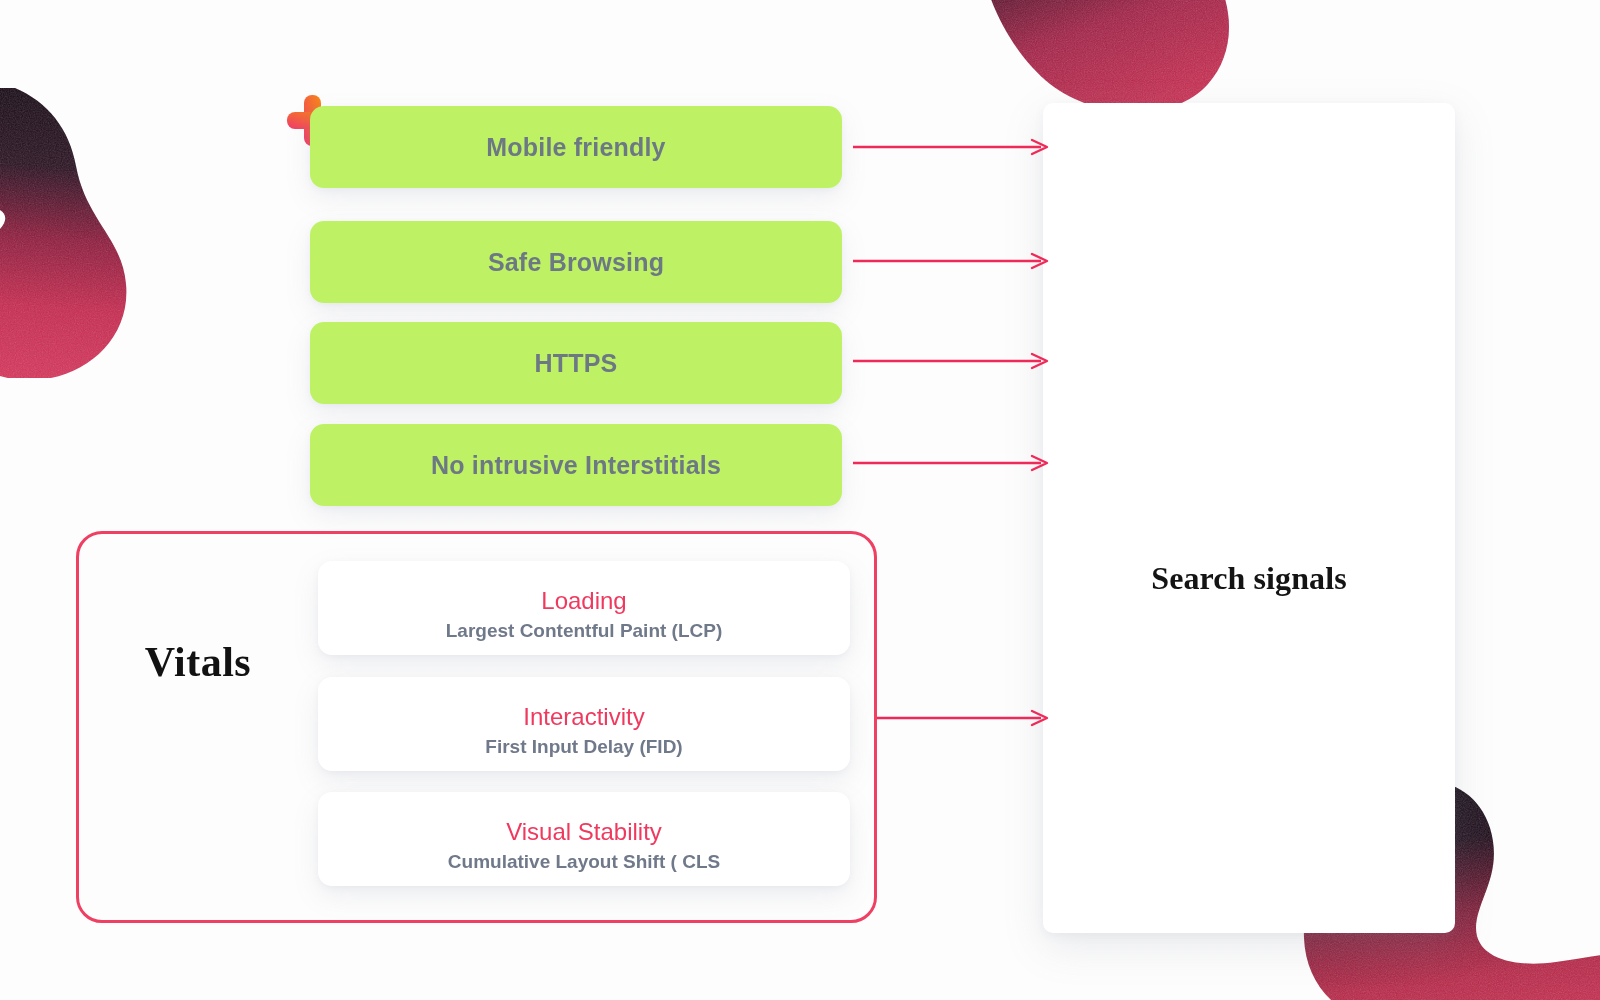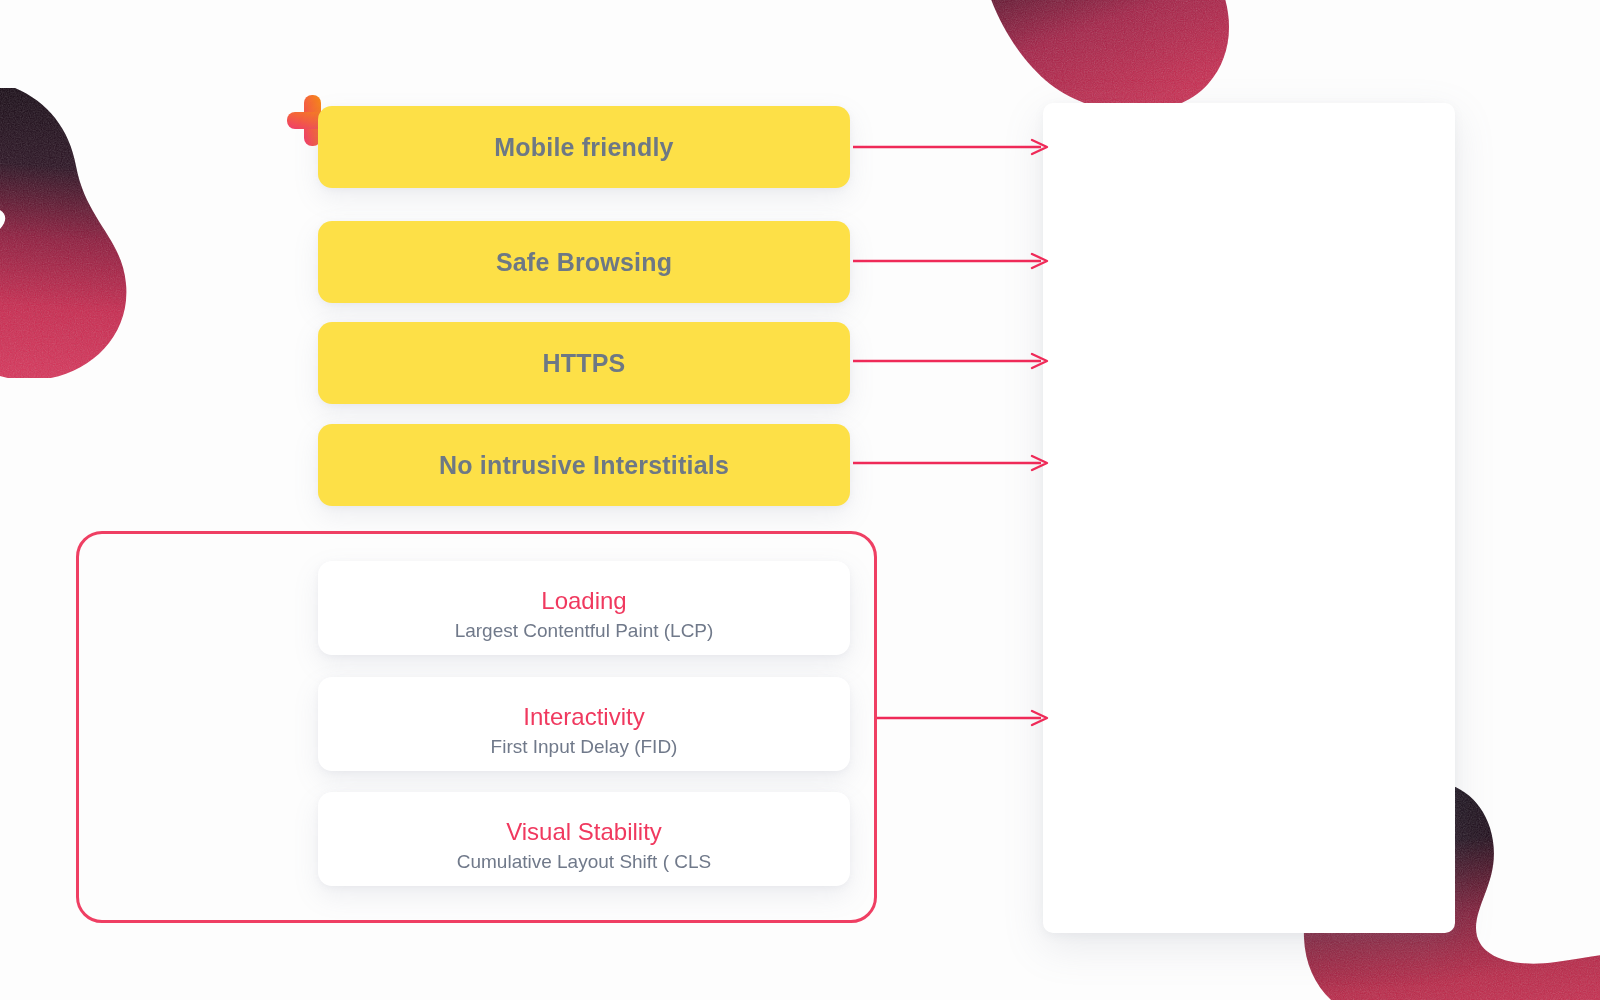--- a/index.html
+++ b/index.html
@@ -16,22 +16,22 @@
   
   #blob-left{ left:-74px; top:88px; width:210px; height:290px; }
   
   #blob-topright{ left:980px; top:-74px; width:270px; height:190px; }
   
   #blob-bottomright{ left:1300px; top:772px; width:320px; height:250px; }
 
   
   .signal-card{
     position:absolute;
-    left:318px; width:532px;
-    background:#fde047;
+    left:310px; width:532px;
+    background:#bef264;
     border-radius:14px;
     box-shadow:0 10px 26px rgba(135,140,160,.13), 0 2px 6px rgba(135,140,160,.08);
     display:flex; flex-direction:column;
     align-items:center; justify-content:center;
   }
   .signal-card .label{
     font-size:25px; font-weight:600; color:#6d7885; letter-spacing:.2px;
   }
   #card-mobile { top:106px; height:82px; }
   #card-safe   { top:221px; height:82px; }
@@ -57,21 +57,21 @@
 
   .vital-card{
     position:absolute;
     left:318px; width:532px; height:94px;
     background:#fff; border-radius:14px;
     box-shadow:0 10px 26px rgba(135,140,160,.13), 0 2px 6px rgba(135,140,160,.08);
     display:flex; flex-direction:column;
     align-items:center; justify-content:center; gap:5px;
   }
   .vital-card .vtitle{ font-size:24px; font-weight:400; color:#f0395f;margin-top:12px; }
-  .vital-card .vsub{ font-size:19px; font-weight:400; color:#70798a; }
+  .vital-card .vsub{ font-size:19px; font-weight:700; color:#70798a; }
   #vital-loading  { top:561px; }
   #vital-interact { top:677px; }
   #vital-visual   { top:792px; }
 
   
   #result-card{
     position:absolute; left:1043px; top:103px;
     width:412px; height:830px;
     background:#fff; border-radius:10px;
     box-shadow:0 14px 40px rgba(130,135,155,.16), 0 3px 10px rgba(130,135,155,.08);
@@ -201,38 +201,40 @@
 <div class="signal-card" id="card-https">
   <div class="label">HTTPS</div>
 </div>
 <div class="signal-card" id="card-nointr">
   <div class="label">No intrusive Interstitials</div>
 </div>
 
 <div id="cwv-frame"></div>
 
 <div id="cwv-title">
+  <span>Vitals</span>
 </div>
 
 <div class="vital-card" id="vital-loading">
   <div class="vtitle">Loading</div>
   <div class="vsub">Largest Contentful Paint (LCP)</div>
 </div>
 <div class="vital-card" id="vital-interact">
   <div class="vtitle">Interactivity</div>
   <div class="vsub">First Input Delay (FID)</div>
 </div>
 <div class="vital-card" id="vital-visual">
   <div class="vtitle">Visual Stability</div>
   <div class="vsub">Cumulative Layout Shift ( CLS</div>
 </div>
 
 <div id="result-card">
 
   <div id="result-title">
+    <span>Search signals</span>
   </div>
 </div>
 
 <svg class="arrow" id="arrow-1" viewBox="0 0 196 22">
   <line x1="0" y1="11" x2="188" y2="11" stroke="#ef2a58" stroke-width="2.4"></line>
   <path d="M 179 4 L 194 11 L 179 18" fill="none" stroke="#ef2a58" stroke-width="2.4" stroke-linecap="round" stroke-linejoin="round"></path>
 </svg>
 <svg class="arrow" id="arrow-2" viewBox="0 0 196 22">
   <line x1="0" y1="11" x2="188" y2="11" stroke="#ef2a58" stroke-width="2.4"></line>
   <path d="M 179 4 L 194 11 L 179 18" fill="none" stroke="#ef2a58" stroke-width="2.4" stroke-linecap="round" stroke-linejoin="round"></path>

